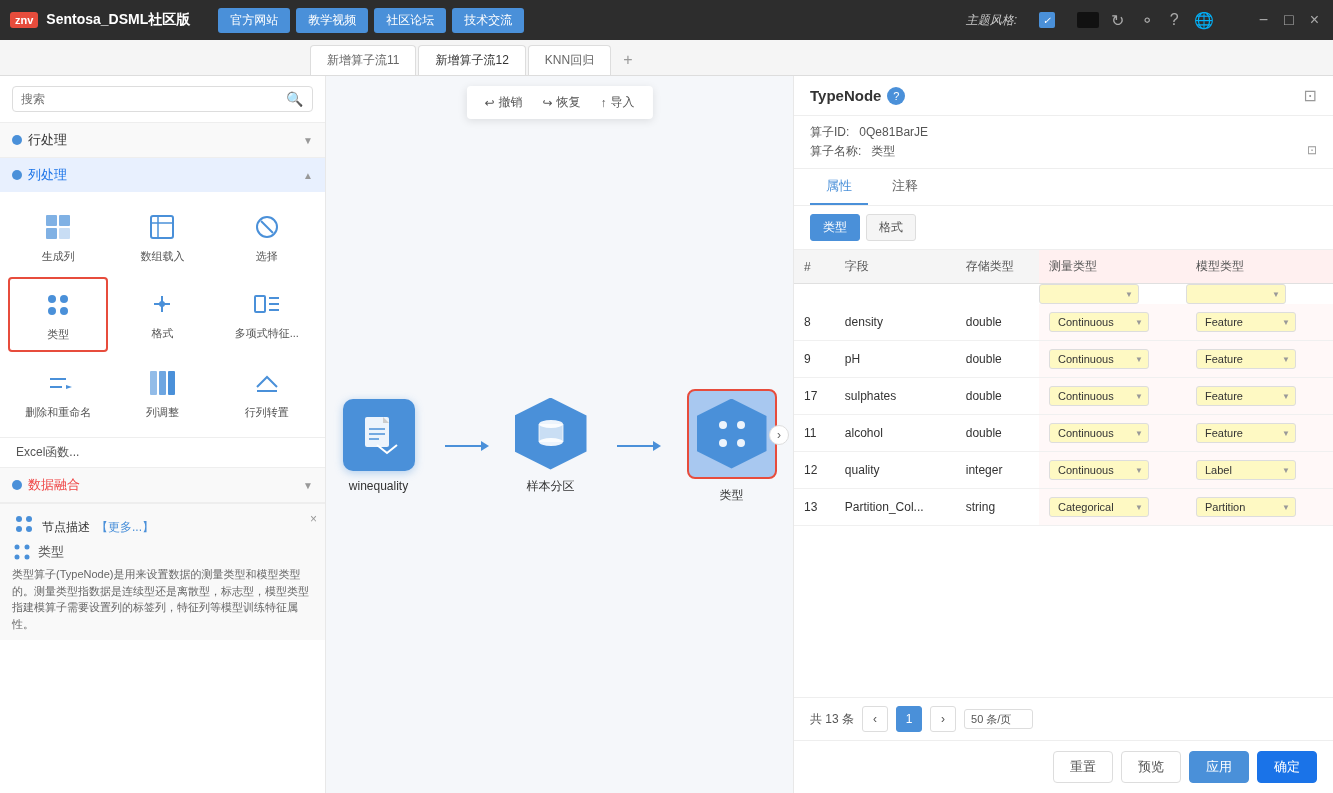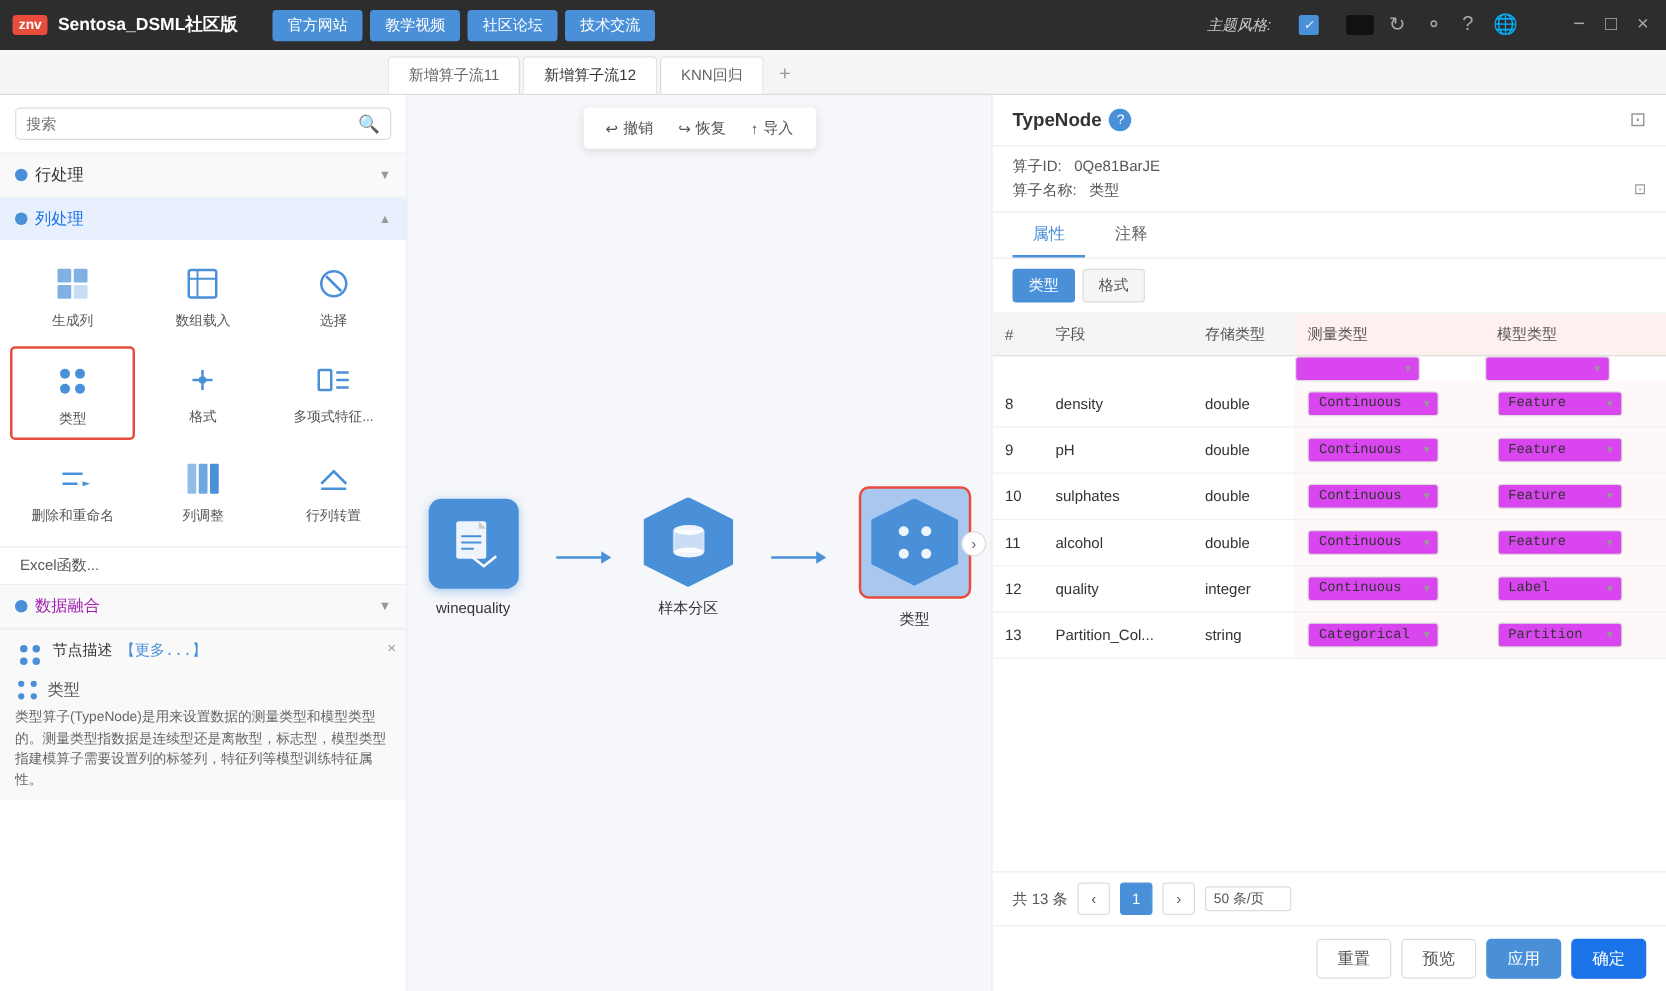--- a/index.html
+++ b/index.html
@@ -202,26 +202,25 @@
     .node-desc {
       background: #f9f9f9;
       border-top: 1px solid #eee;
       padding: 8px 12px;
       font-size: 11px;
       color: #555;
       position: relative;
     }
     .node-desc-header {
       display: flex;
-      align-items: flex-start;
+      align-items: flex-end;
       gap: 6px;
       margin-bottom: 6px;
       font-size: 12px;
       color: #333;
-      font-family: Liberation Mono, monospace;
     }
     .node-desc-header .more-link {
       color: #4a90d9;
       cursor: pointer;
     }
     .node-desc-close {
       position: absolute;
       right: 8px; top: 8px;
       cursor: pointer;
       color: #999;
@@ -475,25 +474,24 @@
       position: relative;
       display: inline-block;
     }
     .mini-select {
       appearance: none;
       -webkit-appearance: none;
       padding: 3px 22px 3px 8px;
       font-size: 11px;
       border: 1px solid #ddd;
       border-radius: 3px;
-      background: #d946ef;
+      background: #fef9c3;
       cursor: pointer;
       color: #333;
       min-width: 100px;
-      font-family: Liberation Mono, monospace;
     }
     .select-arrow {
       position: absolute;
       right: 6px;
       top: 50%;
       transform: translateY(-50%);
       font-size: 8px;
       color: #999;
       pointer-events: none;
     }
@@ -726,21 +724,21 @@
           </div>
           <span>行列转置</span>
         </div>
       </div>
     </div>
 
     <div style="padding: 6px 16px; font-size: 12px; color: #555; cursor: pointer; border-bottom: 1px solid #eee;">Excel函数...</div>
 
     <div style="display:flex; align-items:center; padding: 8px 12px; background:#f9f9f9; cursor:pointer; border-bottom:1px solid #eee;">
       <div class="dot" style="background:#4a90d9; width:10px; height:10px; border-radius:50%; margin-right:6px;"></div>
-      <span style="font-size:13px; color:#a21caf;">数据融合</span>
+      <span style="font-size:13px; color:#ef4444;">数据融合</span>
       <span style="margin-left:auto; font-size:10px; color:#999;">▼</span>
     </div>
 
     <div class="node-desc">
       <div class="node-desc-header">
         <svg width="24" height="24" viewBox="0 0 24 24">
             <circle cx="7" cy="7" r="3" fill="#4a90d9"></circle>
             <circle cx="17" cy="7" r="3" fill="#4a90d9"></circle>
             <circle cx="7" cy="17" r="3" fill="#4a90d9"></circle>
             <circle cx="17" cy="17" r="3" fill="#4a90d9"></circle>
@@ -908,21 +906,21 @@
               <td style="background: rgb(255, 248, 248);"><div class="select-wrapper"><select class="mini-select"><option>Feature</option><option>Label</option><option>Partition</option><option>None</option></select><span class="select-arrow">▼</span></div></td>
             </tr>
             <tr>
               <td>9</td>
               <td>pH</td>
               <td>double</td>
               <td style="background: rgb(255, 248, 248);"><div class="select-wrapper"><select class="mini-select"><option>Continuous</option><option>Categorical</option><option>Flag</option><option>Ordinal</option><option>Typeless</option></select><span class="select-arrow">▼</span></div></td>
               <td style="background: rgb(255, 248, 248);"><div class="select-wrapper"><select class="mini-select"><option>Feature</option><option>Label</option><option>Partition</option><option>None</option></select><span class="select-arrow">▼</span></div></td>
             </tr>
             <tr>
-              <td>10</td>
+              <td>17</td>
               <td>sulphates</td>
               <td>double</td>
               <td style="background: rgb(255, 248, 248);"><div class="select-wrapper"><select class="mini-select"><option>Continuous</option><option>Categorical</option><option>Flag</option><option>Ordinal</option><option>Typeless</option></select><span class="select-arrow">▼</span></div></td>
               <td style="background: rgb(255, 248, 248);"><div class="select-wrapper"><select class="mini-select"><option>Feature</option><option>Label</option><option>Partition</option><option>None</option></select><span class="select-arrow">▼</span></div></td>
             </tr>
             <tr>
               <td>11</td>
               <td>alcohol</td>
               <td>double</td>
               <td style="background: rgb(255, 248, 248);"><div class="select-wrapper"><select class="mini-select"><option>Continuous</option><option>Categorical</option><option>Flag</option><option>Ordinal</option><option>Typeless</option></select><span class="select-arrow">▼</span></div></td>

